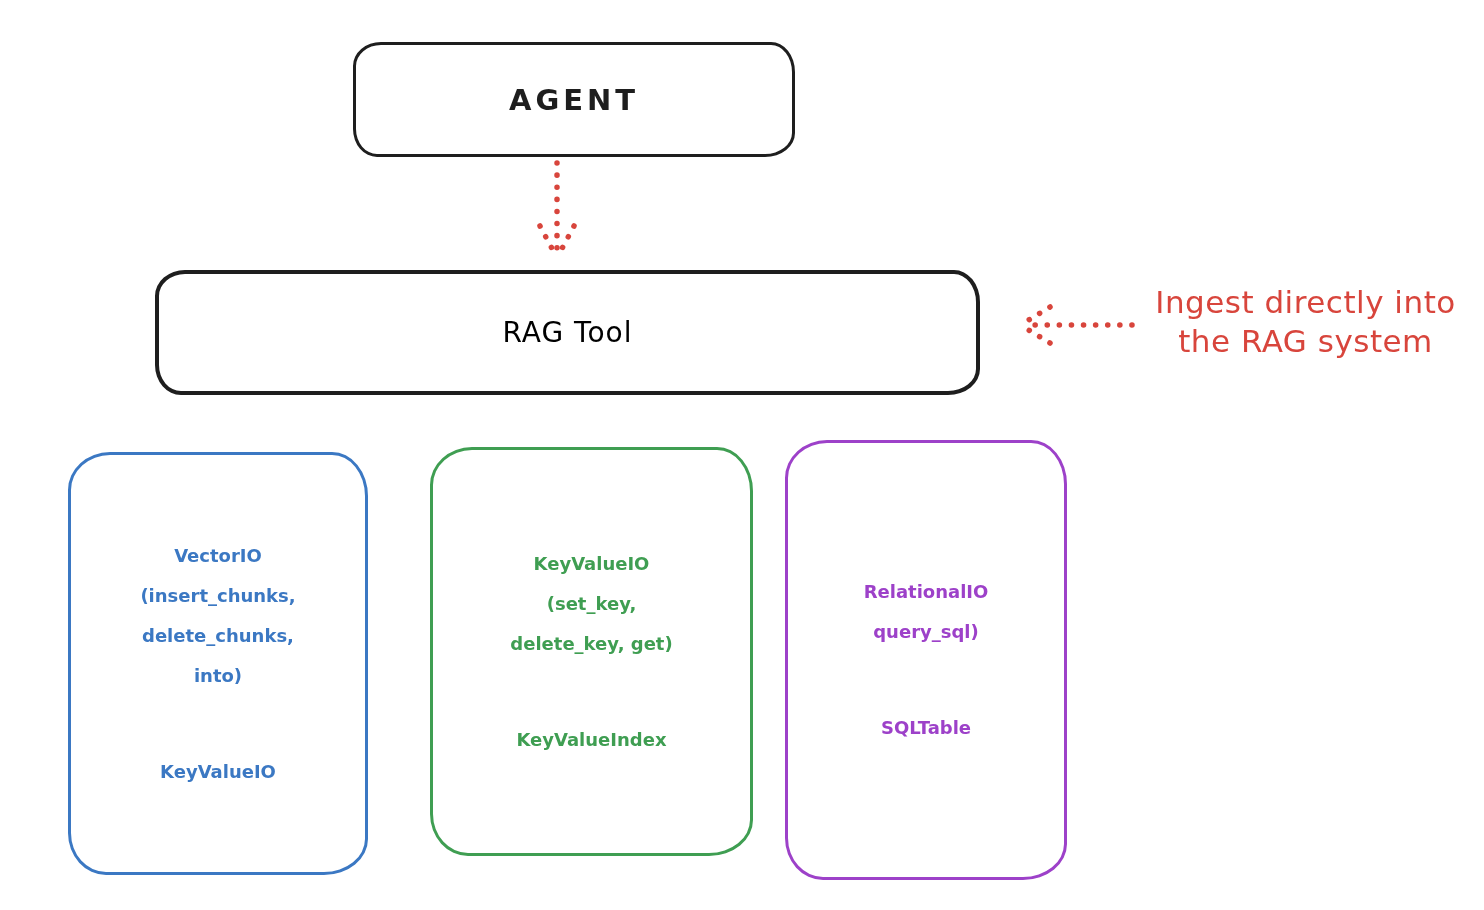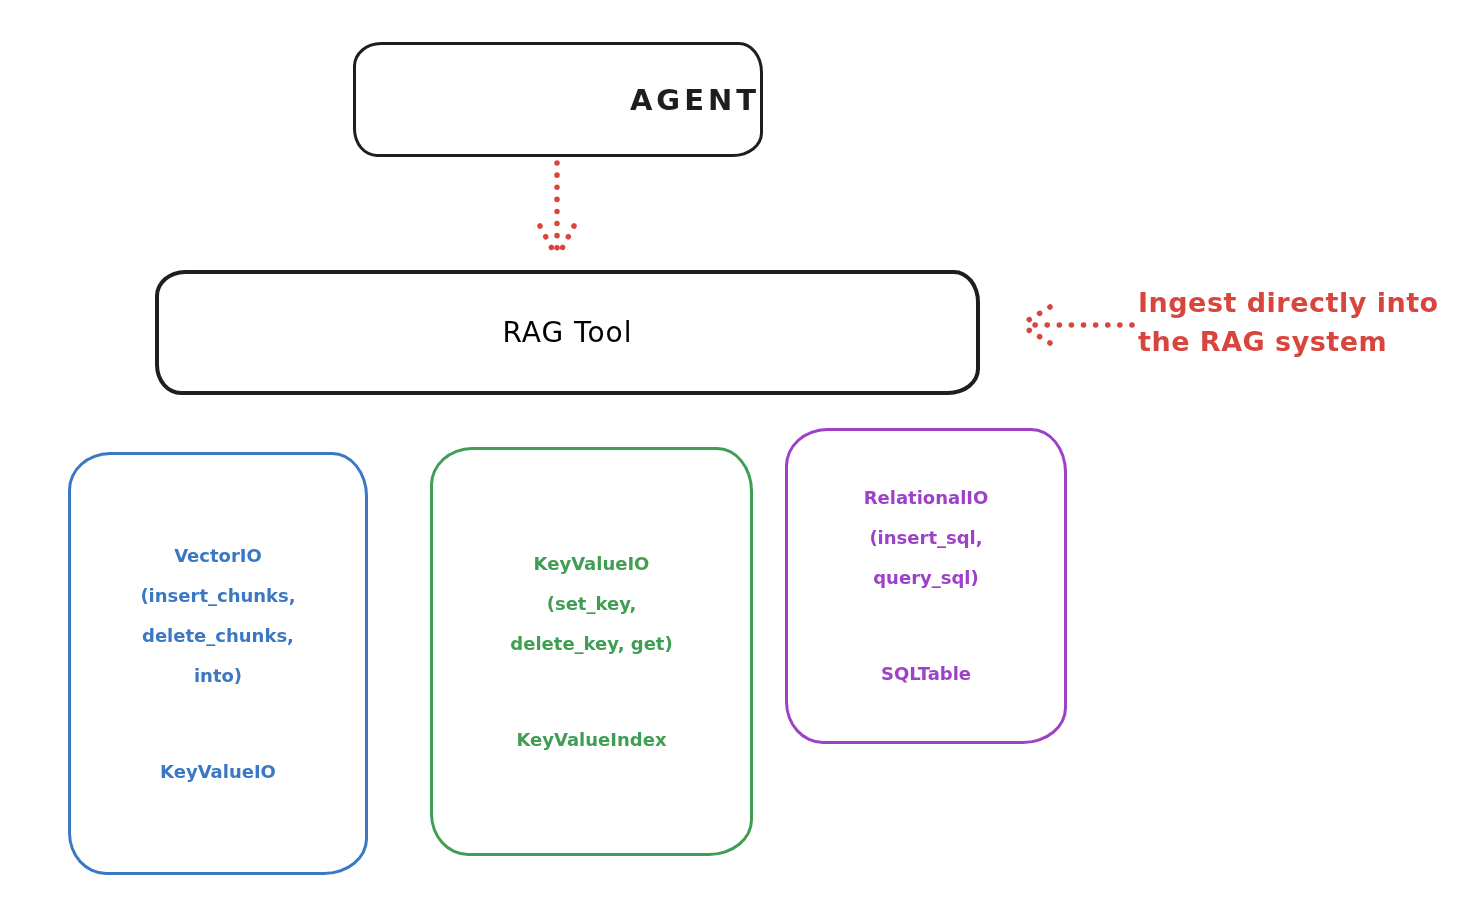--- a/index.html
+++ b/index.html
@@ -14,48 +14,48 @@
     position:absolute;
     display:flex;
     align-items:center;
     justify-content:center;
     text-align:center;
     background:#ffffff;
     box-sizing:border-box;
   }
   
   .box-agent {
-    left:353px; top:42px; width:410px; height:115px;
+    left:353px; top:42px; width:442px; height:115px;
     border:3.5px solid #1e1e1e;
     border-radius:28px 24px 30px 24px / 24px 30px 24px 28px;
-    font-size:29px; font-weight:bold; letter-spacing:4px; color:#1e1e1e;justify-content:flex-end;
+    font-size:29px; font-weight:bold; letter-spacing:4px; color:#1e1e1e;
   }
   .box-rag {
     left:155px; top:270px; width:825px; height:125px;
     border:4px solid #1e1e1e;
     border-radius:30px 26px 32px 26px / 26px 32px 26px 30px;
     font-size:28px; color:#000000; letter-spacing:1px;
   }
   
   .backend {
     flex-direction:column;
     font-size:18px; line-height:40px; font-weight:bold;
     border-width:3.5px; border-style:solid;
     border-radius:42px 36px 44px 38px / 38px 44px 36px 42px;
   }
   .box-vector     { left:68px;  top:452px; width:300px; height:423px; }
   .box-keyvalue   { left:430px; top:447px; width:323px; height:409px; }
-  .box-relational { left:785px; top:428px; width:282px; height:316px; }
+  .box-relational { left:785px; top:440px; width:282px; height:440px; }
   .backend .secondary { margin-top:56px; }
   
   .annotation {
     position:absolute;
     left:1138px; top:283px; width:335px;
-    text-align:left;
-    font-size:27px; line-height:39px; font-weight:bold;
+    text-align:center;
+    font-size:31px; line-height:39px; font-weight:normal;
     letter-spacing:0.5px;
   }
   .arrow { position:absolute; }
 </style>
 </head>
 <body>
 
 <div class="canvas">
 
   <div class="node box-agent">
@@ -102,19 +102,18 @@
       <div>KeyValueIO</div>
       <div>(set_key,</div>
       <div>delete_key, get)</div>
       <div class="secondary">KeyValueIndex</div>
     </div>
   </div>
 
   <div class="node backend box-relational" style="border-color: rgb(157, 65, 201);">
     <div style="color: rgb(157, 65, 201);">
       <div>RelationalIO</div>
-      <div>(insert_sql,</div>
       <div>query_sql)</div>
       <div class="secondary">SQLTable</div>
     </div>
   </div>
 
 </div>
 
 </body></html>

